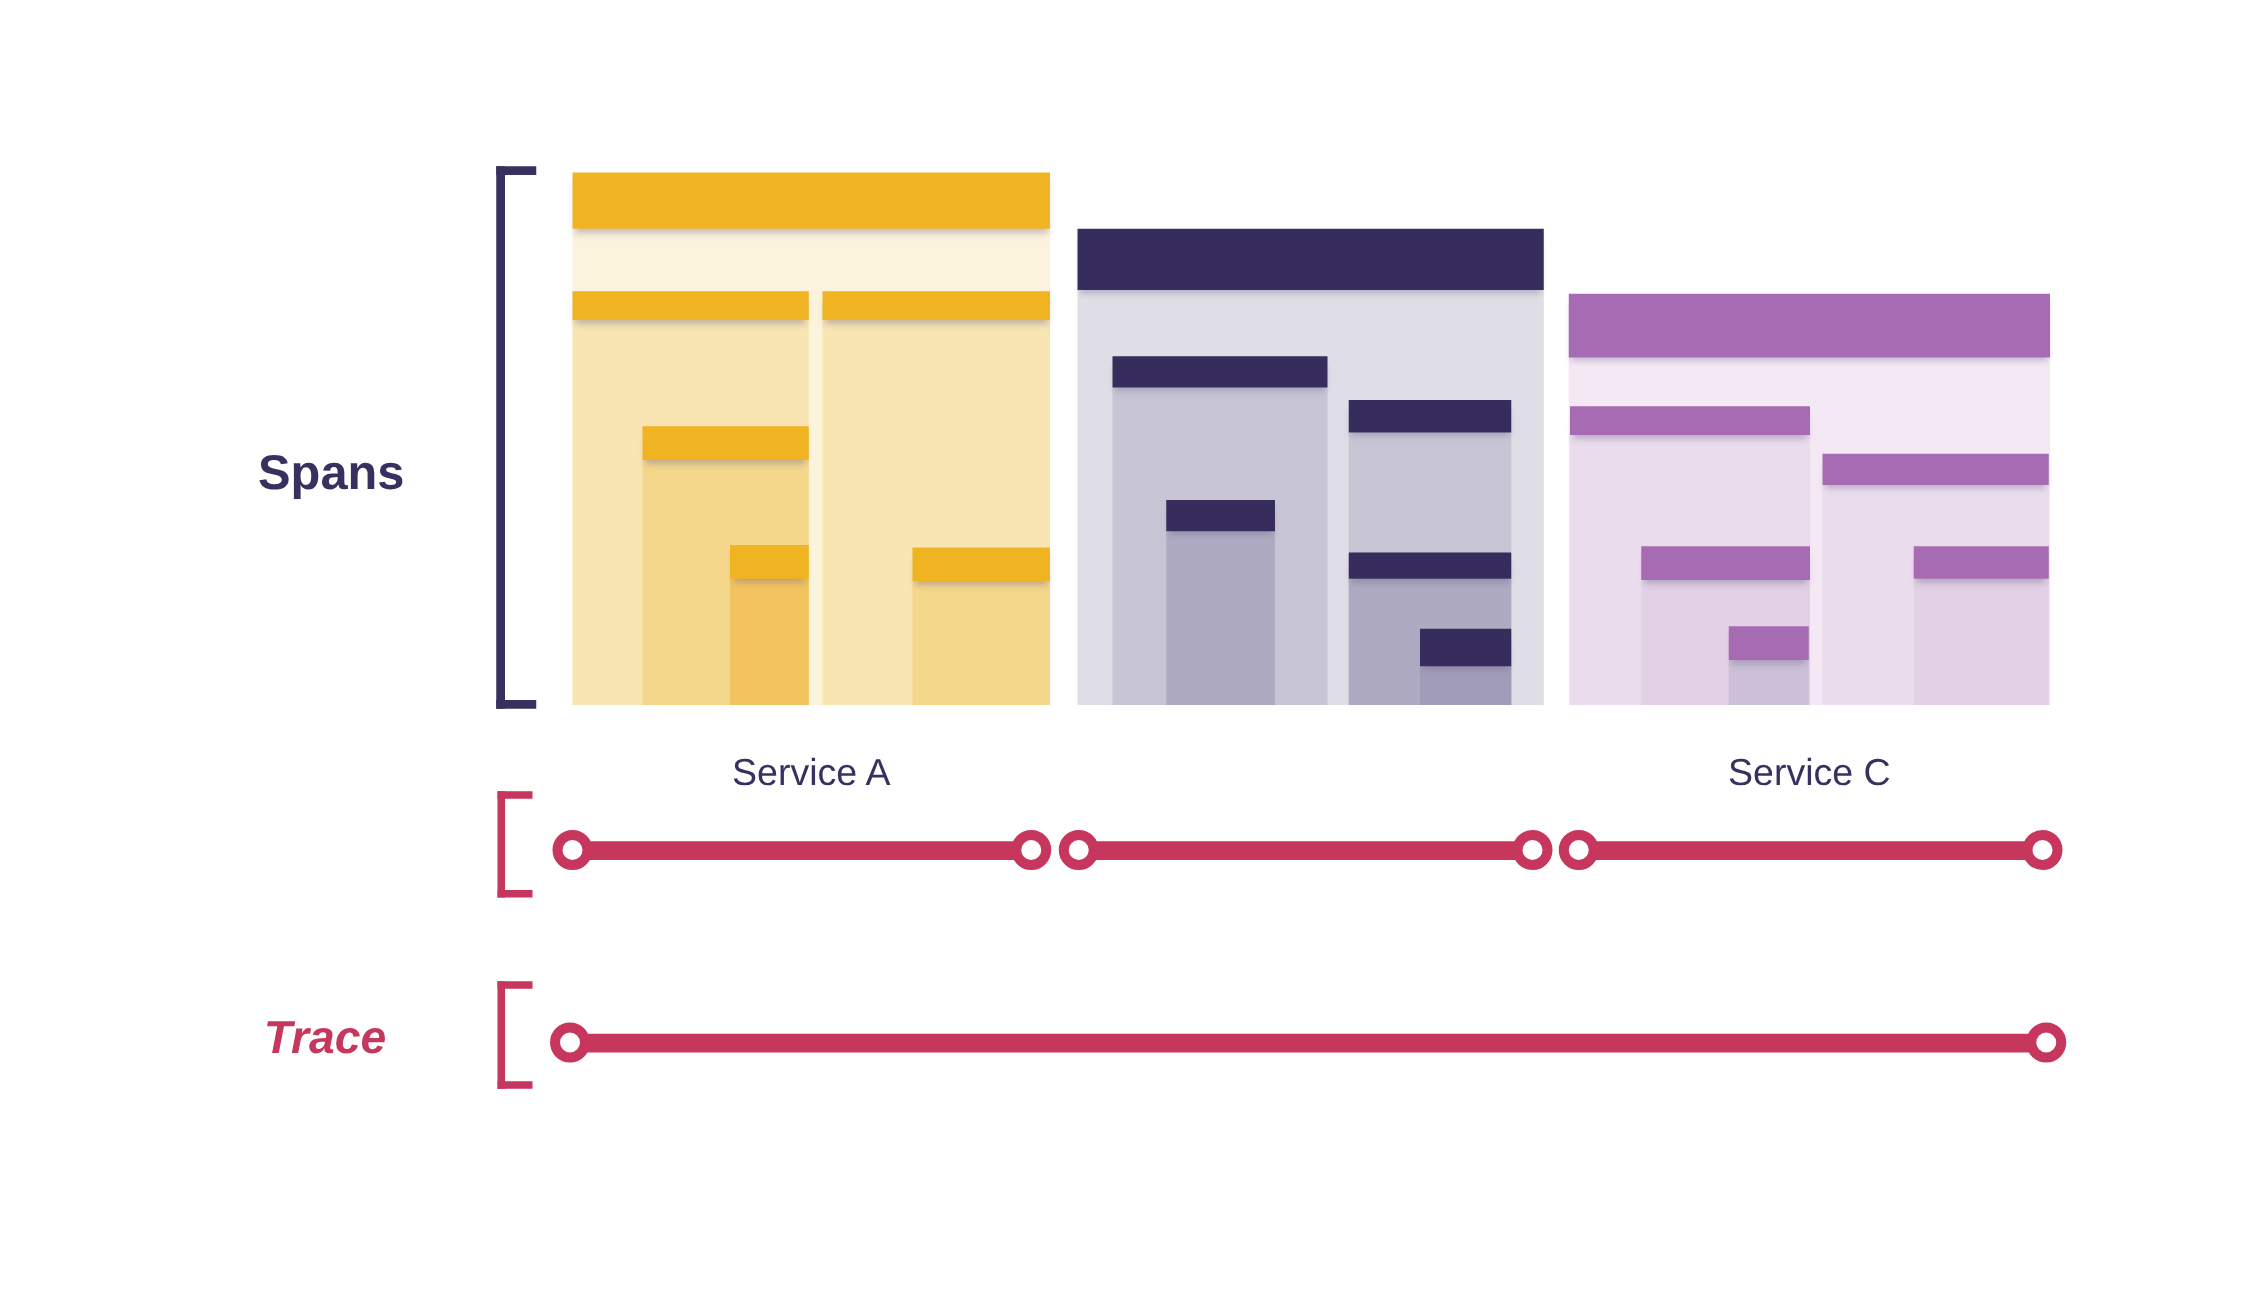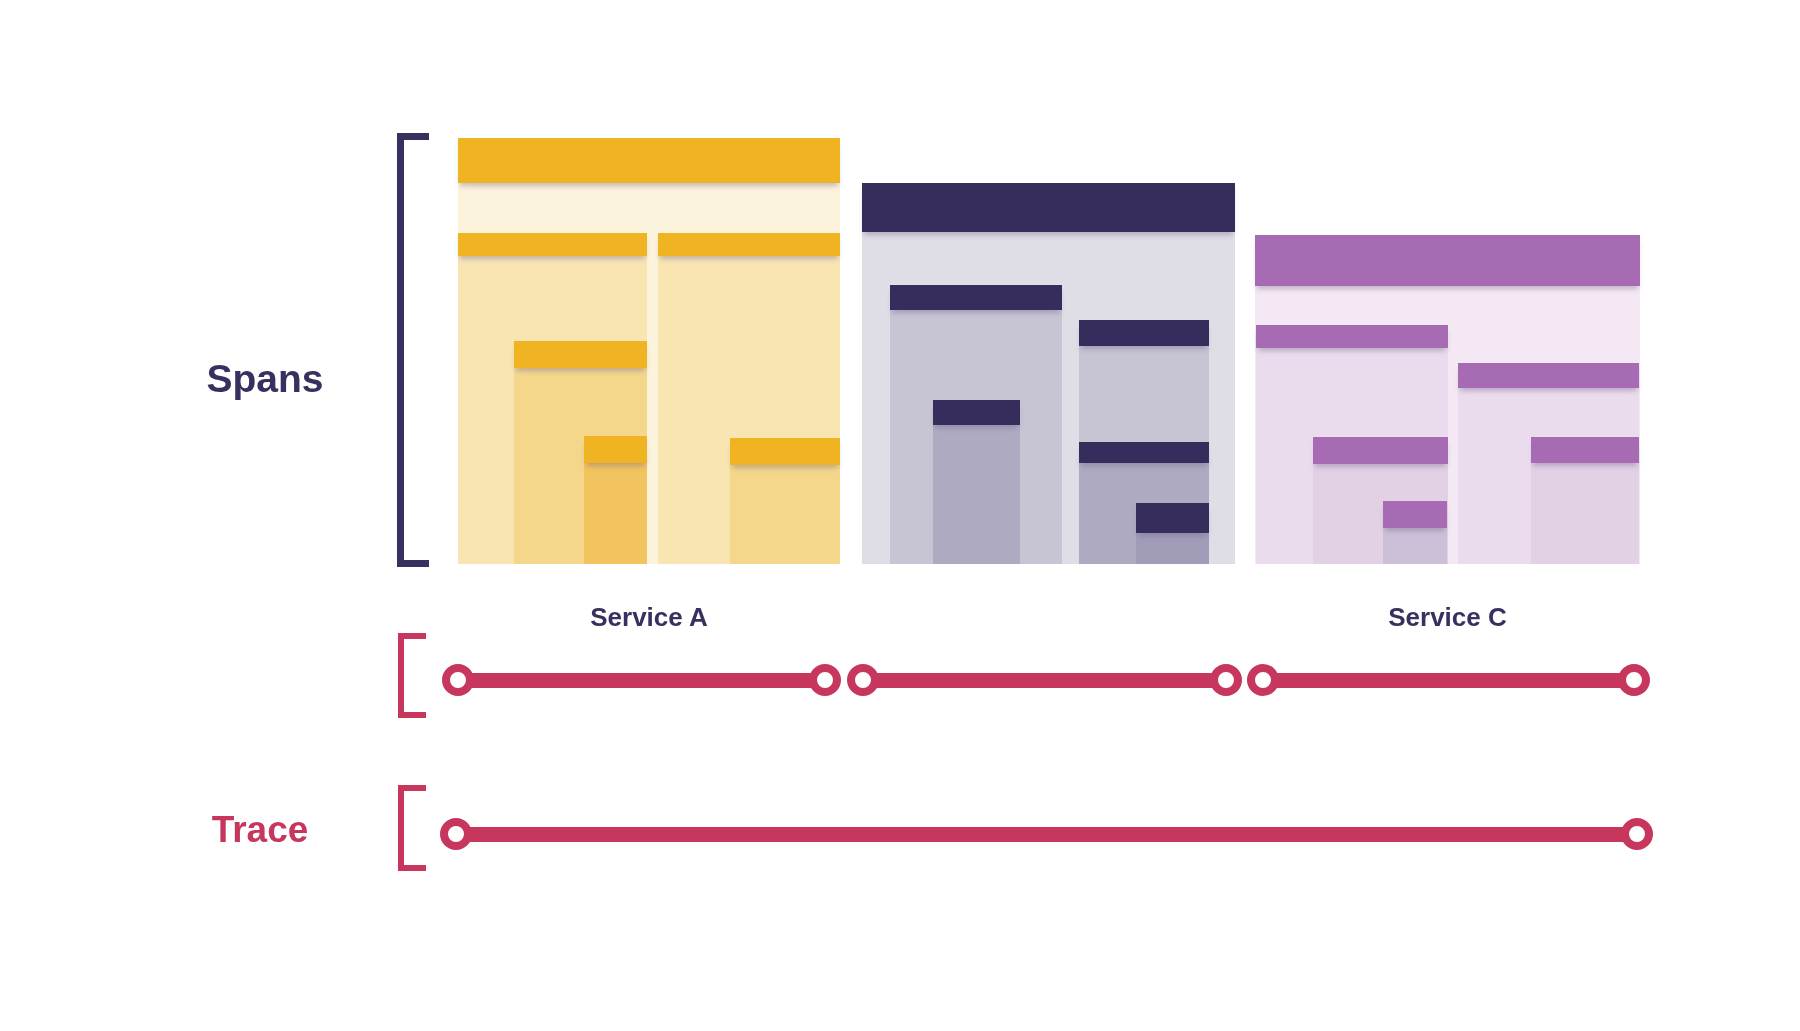--- a/index.html
+++ b/index.html
@@ -28,20 +28,21 @@
   }
   #transactions-label {
     left: 60px; top: 647px; width: 340px;
     font-size: 34px;
     color: #C7365C;
   }
   #trace-label {
     left: 120px; top: 810px; width: 280px;
     font-size: 37px;
     color: #C7365C;
+    font-style: italic;
   }
   .bracket {
     position: absolute;
     box-sizing: border-box;
   }
   #spans-bracket {
     left: 397px; top: 133px; width: 32px; height: 434px;
     border-left: 7px solid #393060;
     border-top: 7px solid #393060;
     border-bottom: 7px solid #393060;
@@ -63,22 +64,22 @@
   }
   .span-bar {
     position: absolute;
     box-shadow: 0 5px 5px -2px rgba(110, 98, 140, 0.38);
   }
   .service-label {
     position: absolute;
     width: 320px;
     top: 602px;
     height: 40px;
-    font-size: 26px;
-    font-weight: bold;
+    font-size: 30px;
+    font-weight: normal;
     color: #393060;
     text-align: center;
   }
   .tl-line {
     position: absolute;
     height: 15px;
     background: #C7365C;
   }
   .tl-circle {
     position: absolute;

